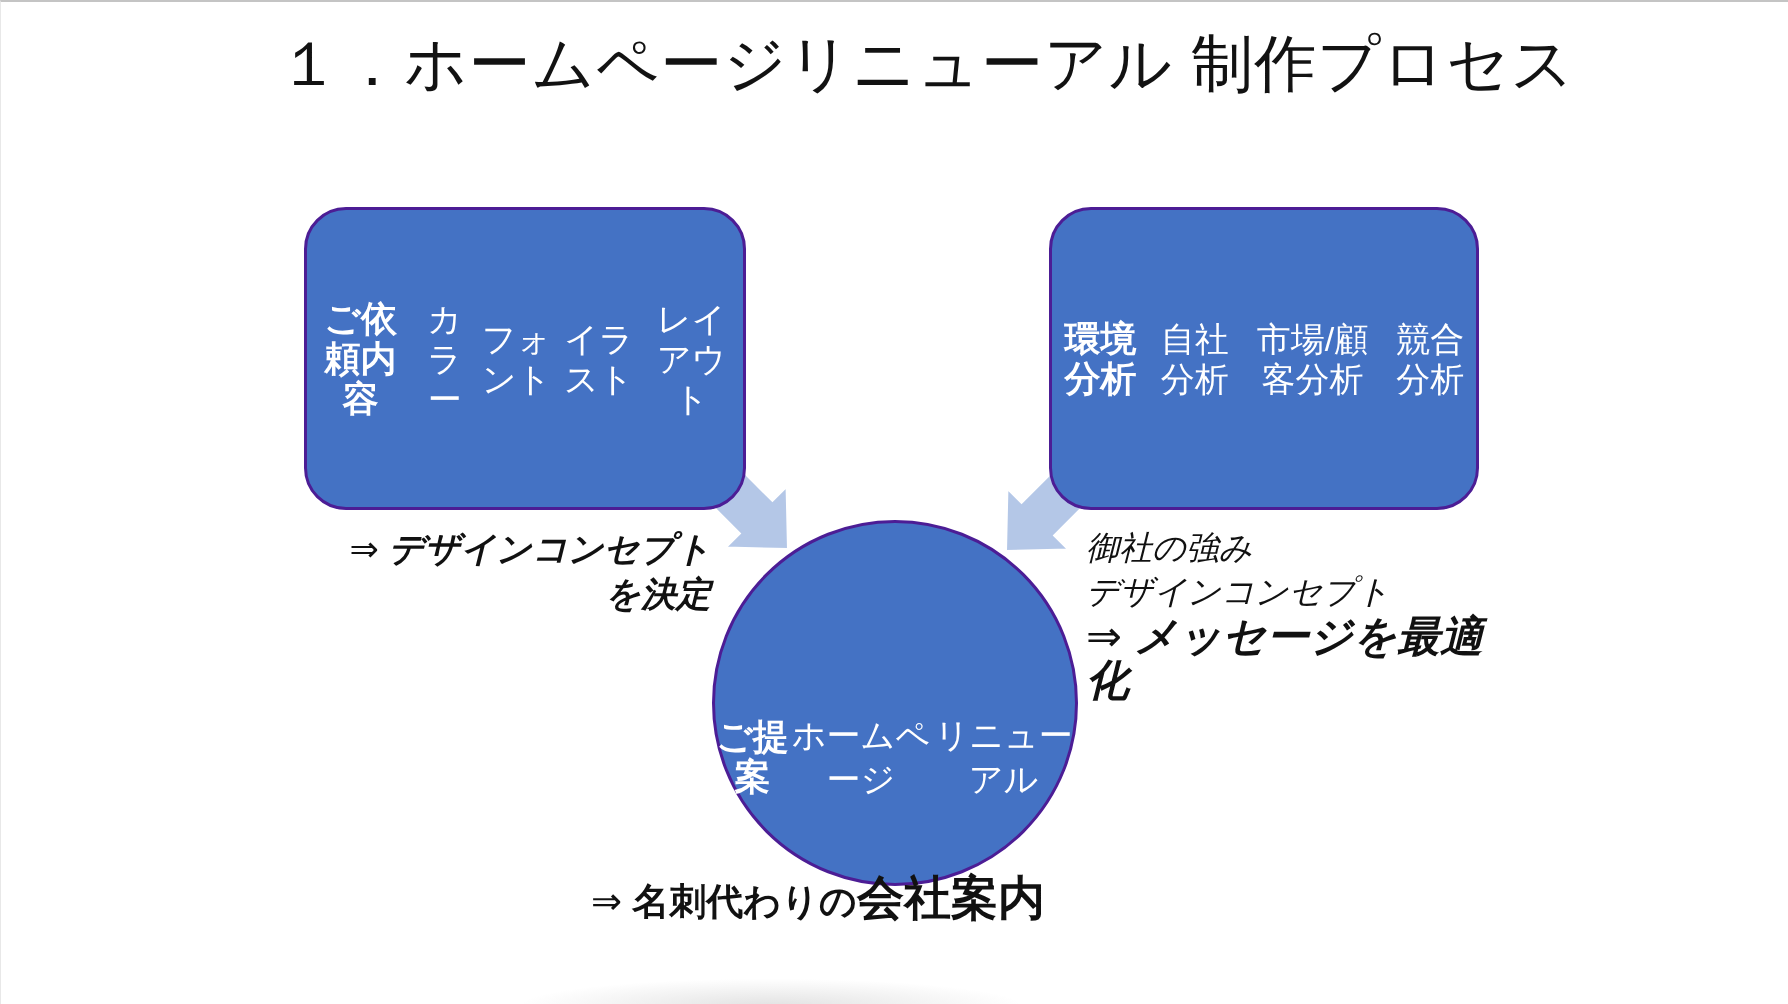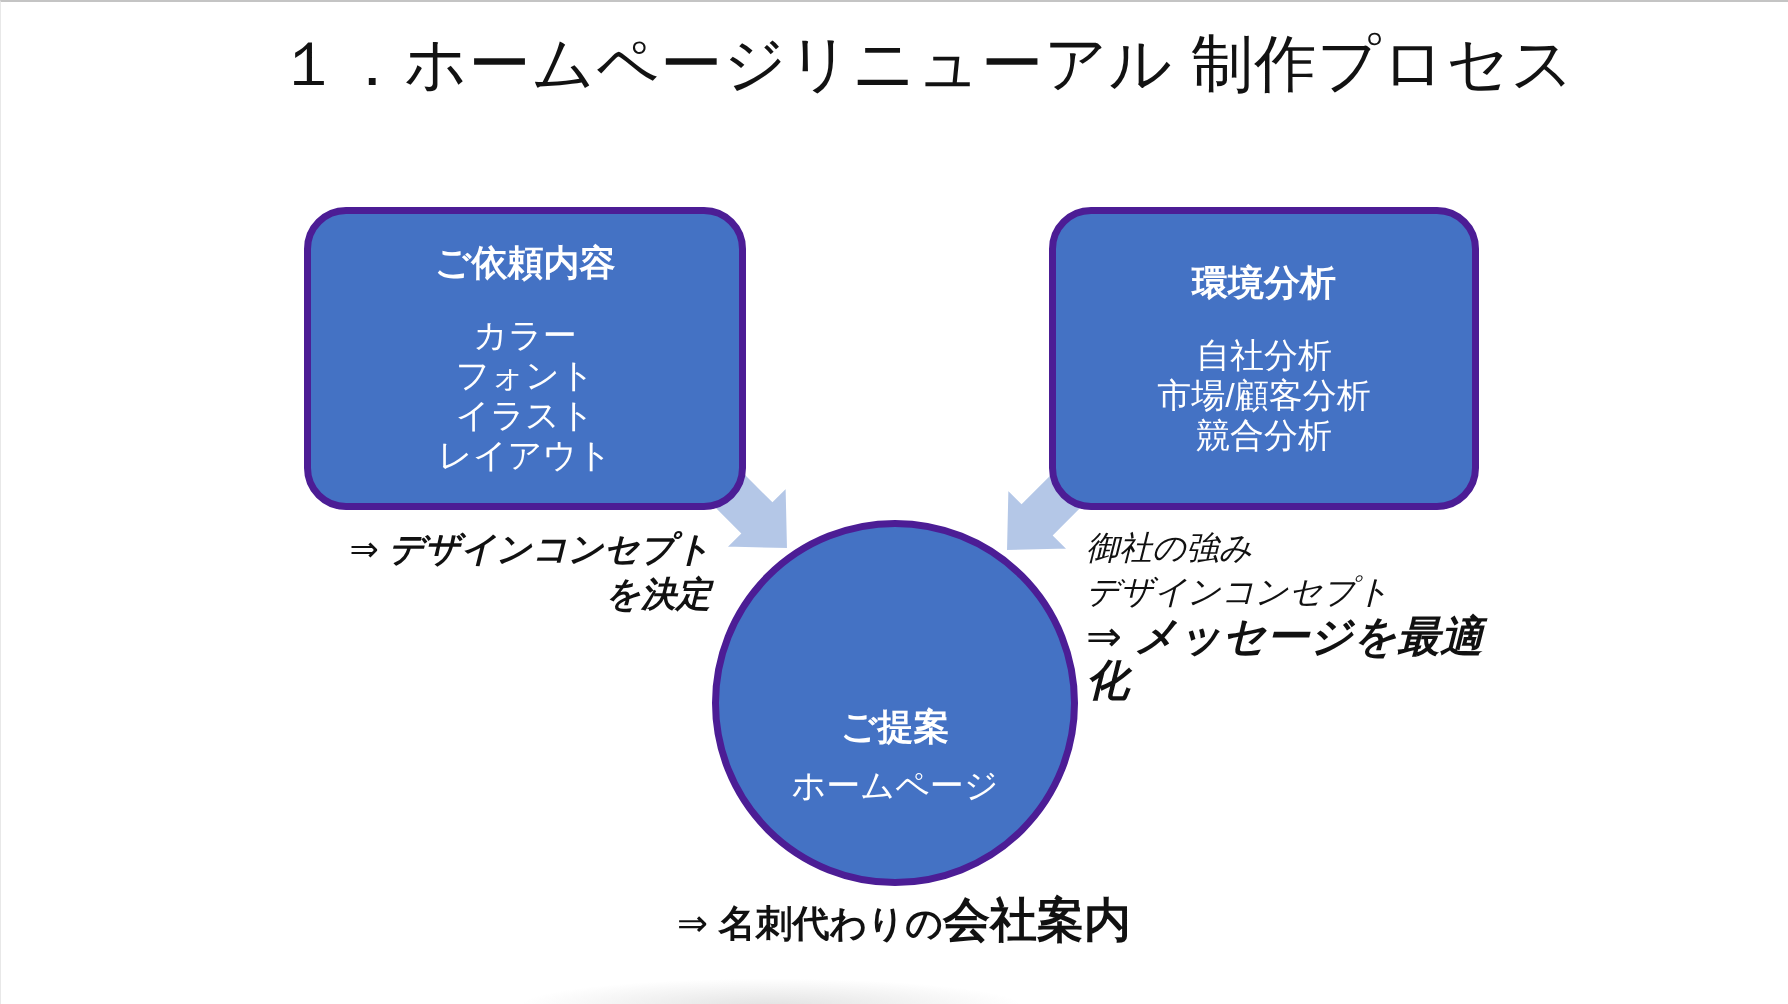--- a/index.html
+++ b/index.html
@@ -19,23 +19,23 @@
     text-align:center;
     font-size:62px;font-weight:400;line-height:76px;
     color:#121212;
     letter-spacing:1px;
     white-space:nowrap;
     padding-left:32px;
   }
   .shape{
     position:absolute;z-index:2;
     background:#4472C4;
-    border:7px solid #4c1d95;
+    border:3px solid #4c1d95;
     box-sizing:border-box;
-    display:flex;flex-direction:column;
+    display:flex;
     align-items:center;justify-content:center;
     text-align:center;color:#ffffff;
   }
   .box{border-radius:42px;}
   .box-left{left:303px;top:205px;width:442px;height:303px;}
   .box-right{left:1048px;top:205px;width:430px;height:303px;}
   .shape-title{font-size:36px;font-weight:700;line-height:40px;}
   .shape-gap{height:32px;}
   .shape-line{font-size:34px;font-weight:400;line-height:40px;}
   .circle{
@@ -55,22 +55,22 @@
     text-align:right;
     font-size:35px;line-height:45px;font-weight:700;font-style:italic;
   }
   .note-right{
     left:1085px;top:524px;width:430px;
     text-align:left;
     font-size:33px;line-height:44px;font-weight:400;font-style:italic;
   }
   .note-right .bold-line{font-weight:700;font-size:43px;}
   .note-bottom{
-    left:590px;top:892px;width:540px;
-    text-align:right;
+    left:590px;top:870px;width:540px;
+    text-align:left;
     font-size:37px;line-height:52px;font-weight:700;
     white-space:nowrap;
   }
   .note-bottom .big{font-size:47px;}
   .arrow-char{font-weight:400;}
   .bottom-shadow{
     position:absolute;z-index:0;
     left:420px;top:966px;width:700px;height:38px;
     background:radial-gradient(50% 100% at 50% 100%, rgba(110,110,110,0.20), rgba(110,110,110,0) 72%);
   }
@@ -103,20 +103,21 @@
     <div class="shape-gap"></div>
     <div class="shape-line">自社分析</div>
     <div class="shape-line">市場/顧客分析</div>
     <div class="shape-line">競合分析</div>
   </div>
 
   <div class="shape circle">
     <div class="shape-title">ご提案</div>
     <div class="shape-gap"></div>
     <div class="shape-line">ホームページ</div>
+    <div class="shape-line">リニューアル</div>
   </div>
 
   <div class="note note-left">
     <div><span class="arrow-char">⇒ </span><span>デザインコンセプト</span></div>
     <div>を決定</div>
   </div>
 
   <div class="note note-right">
     <div>御社の強み</div>
     <div>デザインコンセプト</div>

